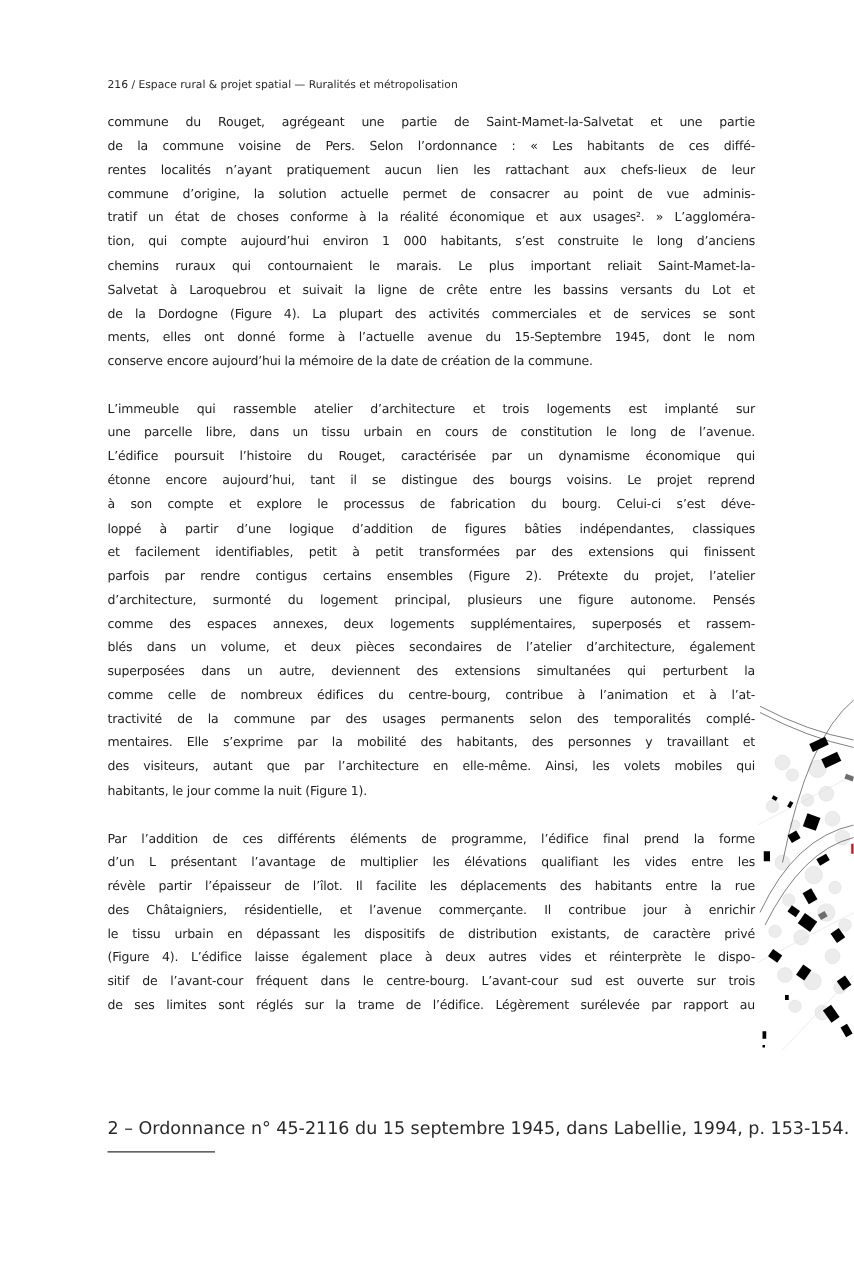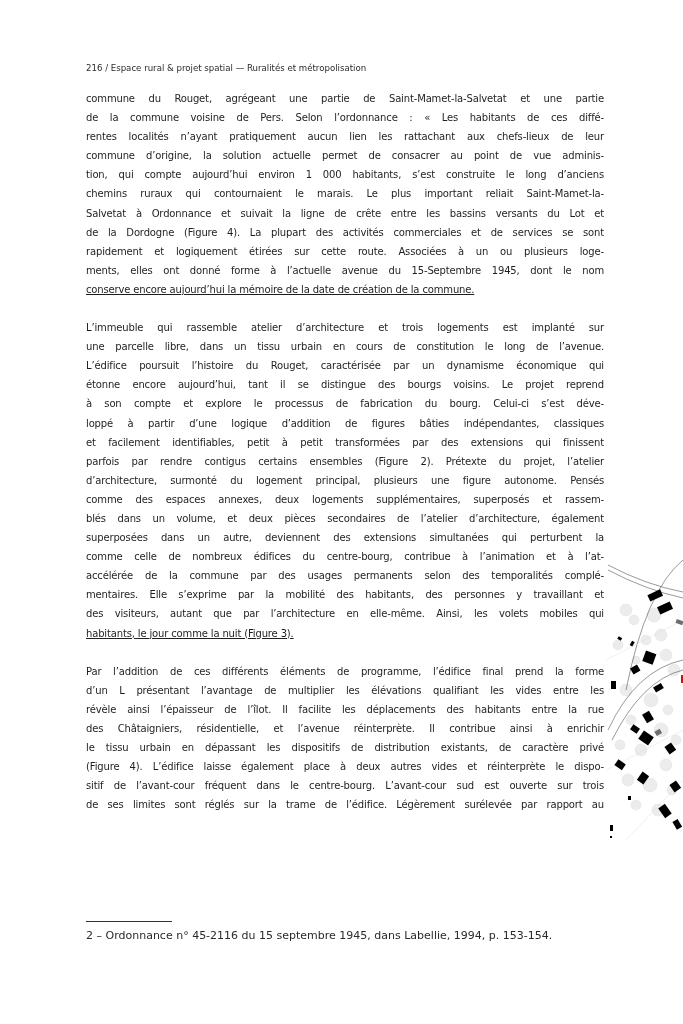--- a/index.html
+++ b/index.html
@@ -9,74 +9,74 @@
     position: absolute; left: 86px; top: 45px;
     font-family: "DejaVu Sans", sans-serif; font-size: 8.6px; color: #2a2a2a;
     white-space: nowrap; letter-spacing: 0; margin-top: 18px;
   }
   .body-text {
     position: absolute; left: 86px; top: 89px; width: 518px;
     font-family: "DejaVu Sans", sans-serif; font-size: 10px; line-height: 19.1px;
     color: #1e1e1e; letter-spacing: -0.15px;
   }
   .line { display: block; white-space: nowrap; text-align: justify; text-align-last: justify; height: 19.1px; overflow: visible; }
-  .line.last { text-align-last: left; text-decoration: underline; }
+  .line.last { text-align-last: left; }
   .para { margin: 0 0 19px 0; }
   .fn-rule { position: absolute; left: 86px; top: 921px; width: 86px; height: 0; border-top: 0.8px solid #333; }
   .footnote {
-    position: absolute; left: 86px; top: 929px;
-    font-family: "DejaVu Sans", sans-serif; font-size: 11px; color: #2a2a2a; white-space: nowrap;
+    position: absolute; left: 86px; top: 895px;
+    font-family: "DejaVu Sans", sans-serif; font-size: 14px; color: #2a2a2a; white-space: nowrap;
   }
   .map-fragment { position: absolute; left: 606px; top: 540px; width: 77px; height: 300px; }
 </style>
 </head>
 <body>
 
 <div class="page">
 
   <div class="running-head">216 / Espace rural &amp; projet spatial — Ruralités et métropolisation</div>
 
   <div class="body-text">
     <div class="para">
       <span class="line">commune du Rouget, agrégeant une partie de Saint-Mamet-la-Salvetat et une partie</span>
       <span class="line">de la commune voisine de Pers. Selon l’ordonnance : « Les habitants de ces diffé-</span>
       <span class="line">rentes localités n’ayant pratiquement aucun lien les rattachant aux chefs-lieux de leur</span>
       <span class="line">commune d’origine, la solution actuelle permet de consacrer au point de vue adminis-</span>
+      <span class="line">tratif un état de choses conforme à la réalité économique et aux usages². » L’aggloméra-</span>
       <span class="line">tion, qui compte aujourd’hui environ 1 000 habitants, s’est construite le long d’anciens</span>
       <span class="line">chemins ruraux qui contournaient le marais. Le plus important reliait Saint-Mamet-la-</span>
-      <span class="line">Salvetat à Ordonnance et suivait la ligne de crête entre les bassins versants du Lot et</span>
+      <span class="line">Salvetat à Laroquebrou et suivait la ligne de crête entre les bassins versants du Lot et</span>
       <span class="line">de la Dordogne (Figure 4). La plupart des activités commerciales et de services se sont</span>
-      <span class="line">rapidement et logiquement étirées sur cette route. Associées à un ou plusieurs loge-</span>
       <span class="line">ments, elles ont donné forme à l’actuelle avenue du 15-Septembre 1945, dont le nom</span>
       <span class="line last">conserve encore aujourd’hui la mémoire de la date de création de la commune.</span>
     </div>
     <div class="para">
       <span class="line">L’immeuble qui rassemble atelier d’architecture et trois logements est implanté sur</span>
       <span class="line">une parcelle libre, dans un tissu urbain en cours de constitution le long de l’avenue.</span>
       <span class="line">L’édifice poursuit l’histoire du Rouget, caractérisée par un dynamisme économique qui</span>
       <span class="line">étonne encore aujourd’hui, tant il se distingue des bourgs voisins. Le projet reprend</span>
       <span class="line">à son compte et explore le processus de fabrication du bourg. Celui-ci s’est déve-</span>
       <span class="line">loppé à partir d’une logique d’addition de figures bâties indépendantes, classiques</span>
       <span class="line">et facilement identifiables, petit à petit transformées par des extensions qui finissent</span>
       <span class="line">parfois par rendre contigus certains ensembles (Figure 2). Prétexte du projet, l’atelier</span>
       <span class="line">d’architecture, surmonté du logement principal, plusieurs une figure autonome. Pensés</span>
       <span class="line">comme des espaces annexes, deux logements supplémentaires, superposés et rassem-</span>
       <span class="line">blés dans un volume, et deux pièces secondaires de l’atelier d’architecture, également</span>
       <span class="line">superposées dans un autre, deviennent des extensions simultanées qui perturbent la</span>
       <span class="line">comme celle de nombreux édifices du centre-bourg, contribue à l’animation et à l’at-</span>
-      <span class="line">accélérée de la commune par des usages permanents selon des temporalités complé-</span>
+      <span class="line">tractivité de la commune par des usages permanents selon des temporalités complé-</span>
       <span class="line">mentaires. Elle s’exprime par la mobilité des habitants, des personnes y travaillant et</span>
       <span class="line">des visiteurs, autant que par l’architecture en elle-même. Ainsi, les volets mobiles qui</span>
-      <span class="line last">habitants, le jour comme la nuit (Figure 3).</span>
+      <span class="line last">habitants, le jour comme la nuit (Figure 1).</span>
     </div>
     <div class="para">
       <span class="line">Par l’addition de ces différents éléments de programme, l’édifice final prend la forme</span>
       <span class="line">d’un L présentant l’avantage de multiplier les élévations qualifiant les vides entre les</span>
-      <span class="line">révèle ainsi l’épaisseur de l’îlot. Il facilite les déplacements des habitants entre la rue</span>
-      <span class="line">des Châtaigniers, résidentielle, et l’avenue réinterprète. Il contribue ainsi à enrichir</span>
+      <span class="line">révèle partir l’épaisseur de l’îlot. Il facilite les déplacements des habitants entre la rue</span>
+      <span class="line">des Châtaigniers, résidentielle, et l’avenue commerçante. Il contribue jour à enrichir</span>
       <span class="line">le tissu urbain en dépassant les dispositifs de distribution existants, de caractère privé</span>
       <span class="line">(Figure 4). L’édifice laisse également place à deux autres vides et réinterprète le dispo-</span>
       <span class="line">sitif de l’avant-cour fréquent dans le centre-bourg. L’avant-cour sud est ouverte sur trois</span>
       <span class="line">de ses limites sont réglés sur la trame de l’édifice. Légèrement surélevée par rapport au</span>
     </div>
   </div>
 
   <div class="fn-rule"></div>
   <div class="footnote">2 – Ordonnance n° 45-2116 du 15 septembre 1945, dans Labellie, 1994, p. 153-154.</div>
 

